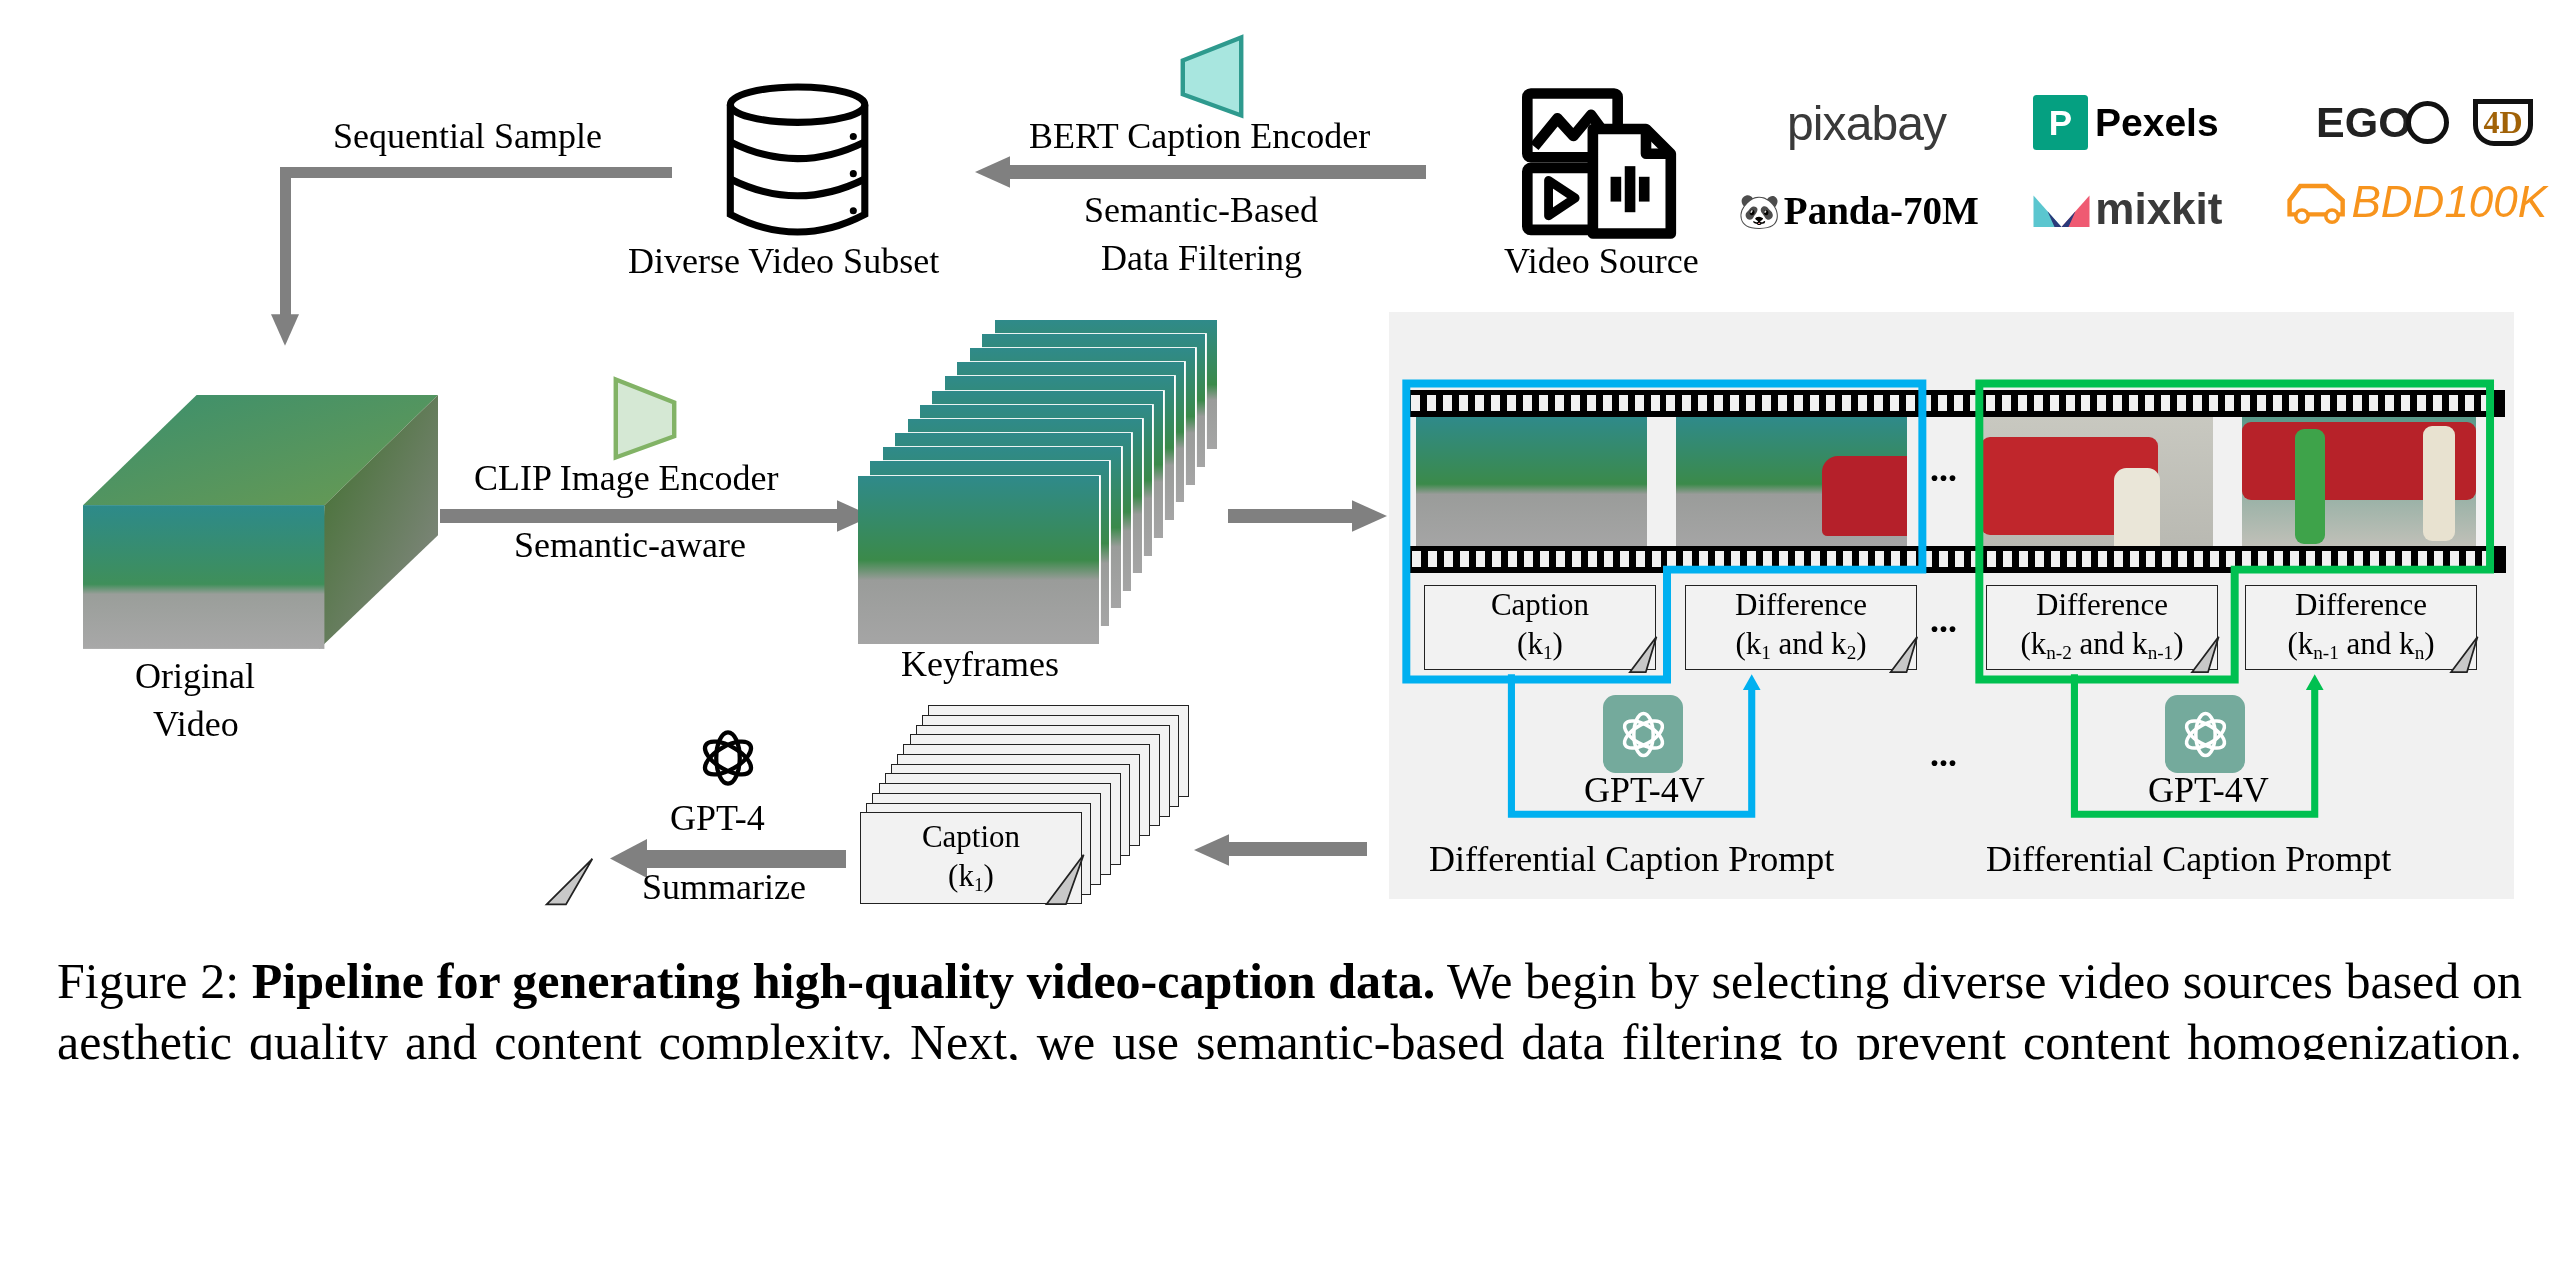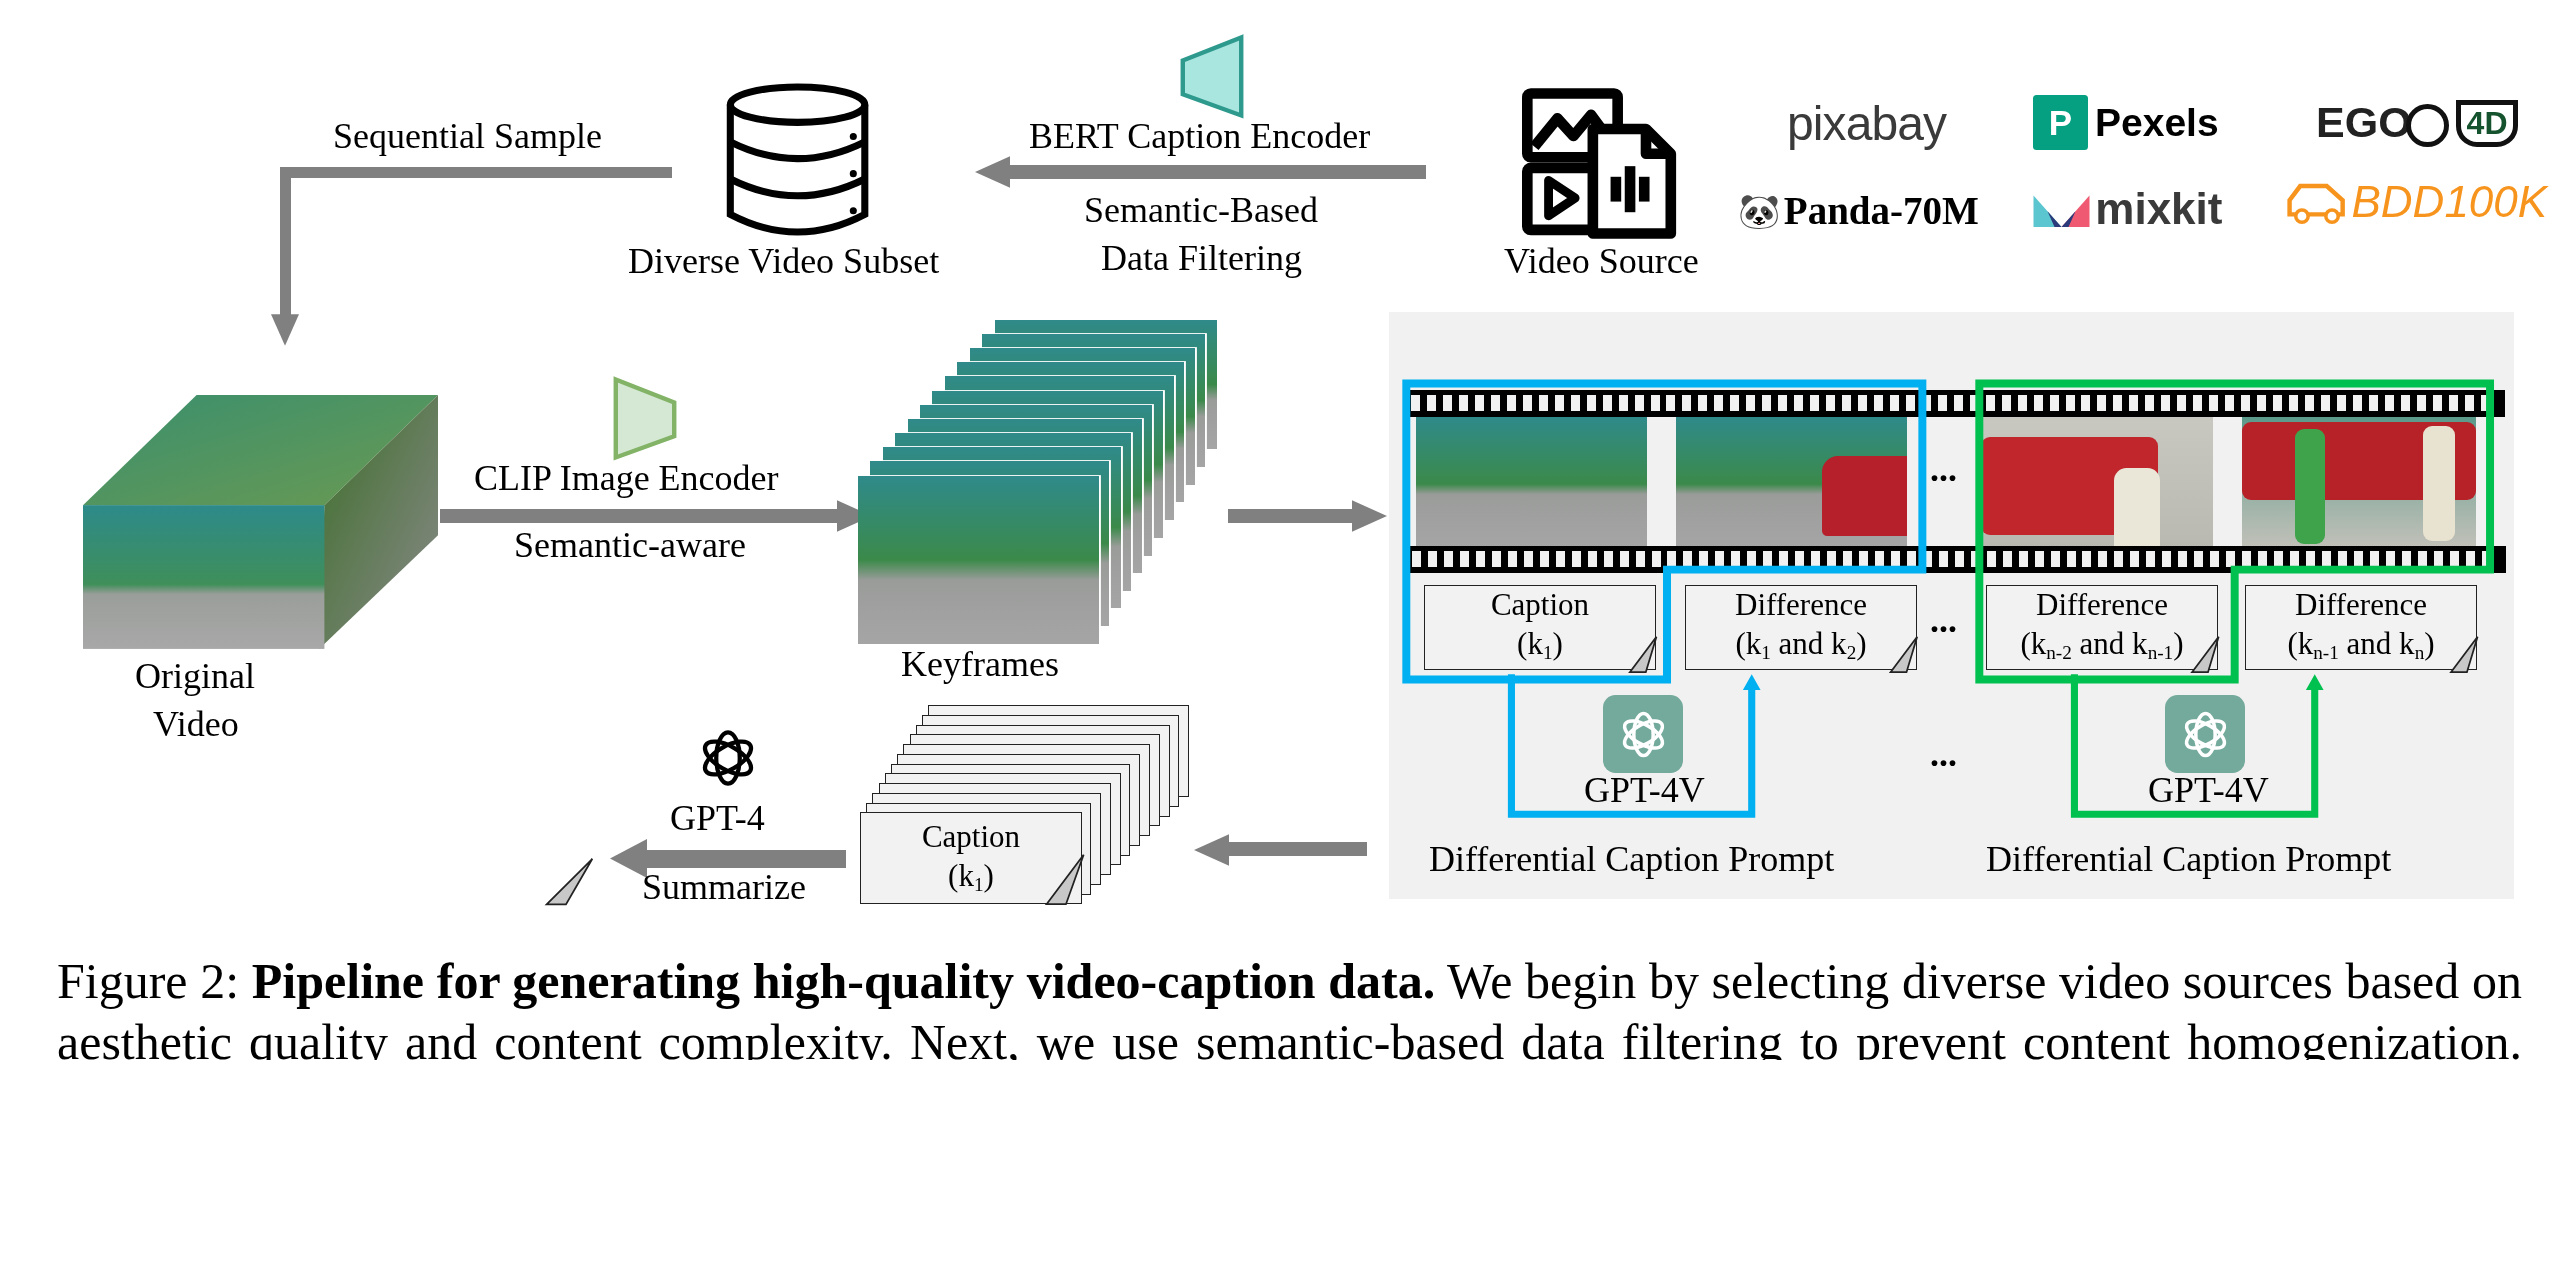--- a/index.html
+++ b/index.html
@@ -64,24 +64,24 @@
     </g>
     <polygon points="30,104 60,124 30,144" fill="none" stroke="#000" stroke-width="10" stroke-linejoin="round"></polygon>
   </svg>
   <div class="lbl" style="left:1504px;top:239px;">Video Source</div>
 
   <div class="logo" style="left:1787px;top:96px;font-size:48px;color:#3a3a3a;letter-spacing:-0.9px;">pixabay</div>
   <div class="abs" style="left:2033px;top:95px;height:55px;display:flex;align-items:center;">
     <div style="width:55px;height:55px;background:#05a081;border-radius:3.5px;color:#fff;font:bold 35px 'Liberation Sans',sans-serif;text-align:center;line-height:55px;">P</div>
     <span style="font:bold 39px 'Liberation Sans',sans-serif;margin-left:7px;">Pexels</span>
   </div>
-  <div class="abs" style="left:2316px;top:98px;display:flex;align-items:flex-end;font:bold 43px 'Liberation Sans',sans-serif;color:#222;">
+  <div class="abs" style="left:2316px;top:98px;display:flex;align-items:center;font:bold 43px 'Liberation Sans',sans-serif;color:#222;">
     <span>EGO</span>
     <span style="display:inline-block;width:43px;height:43px;border:5.3px solid #111;border-radius:50%;margin-left:-5.3px;box-sizing:border-box;"></span>
-    <span style="display:inline-block;border:5.3px solid #111;border-radius:0 0 21px 21px;color:#14532d;padding:0 5.3px;margin-left:7px;font-size:32px;">4D</span>
+    <span style="display:inline-block;border:5.3px solid #111;border-radius:0 0 21px 21px;color:#a16207;padding:0 5.3px;margin-left:24px;font-size:32px;font-family:Liberation Serif, serif;">4D</span>
   </div>
   <div class="abs" style="left:1738px;top:188px;display:flex;align-items:center;">
     <span style="font-size:34px;">🐼</span>
     <span style="font:bold 39px 'Liberation Serif',serif;margin-left:3.5px;">Panda-70M</span>
   </div>
   <div class="abs" style="left:2033px;top:184px;display:flex;align-items:center;">
     <svg width="57" height="35" viewBox="0 0 64 40">
         <polygon points="0,4 32,40 0,40" fill="#5bc6cf"></polygon>
         <polygon points="32,40 64,4 64,40" fill="#ef5a72"></polygon>
         <polygon points="16,22 32,40 48,22 40,40 24,40" fill="#2b3a7a"></polygon>

